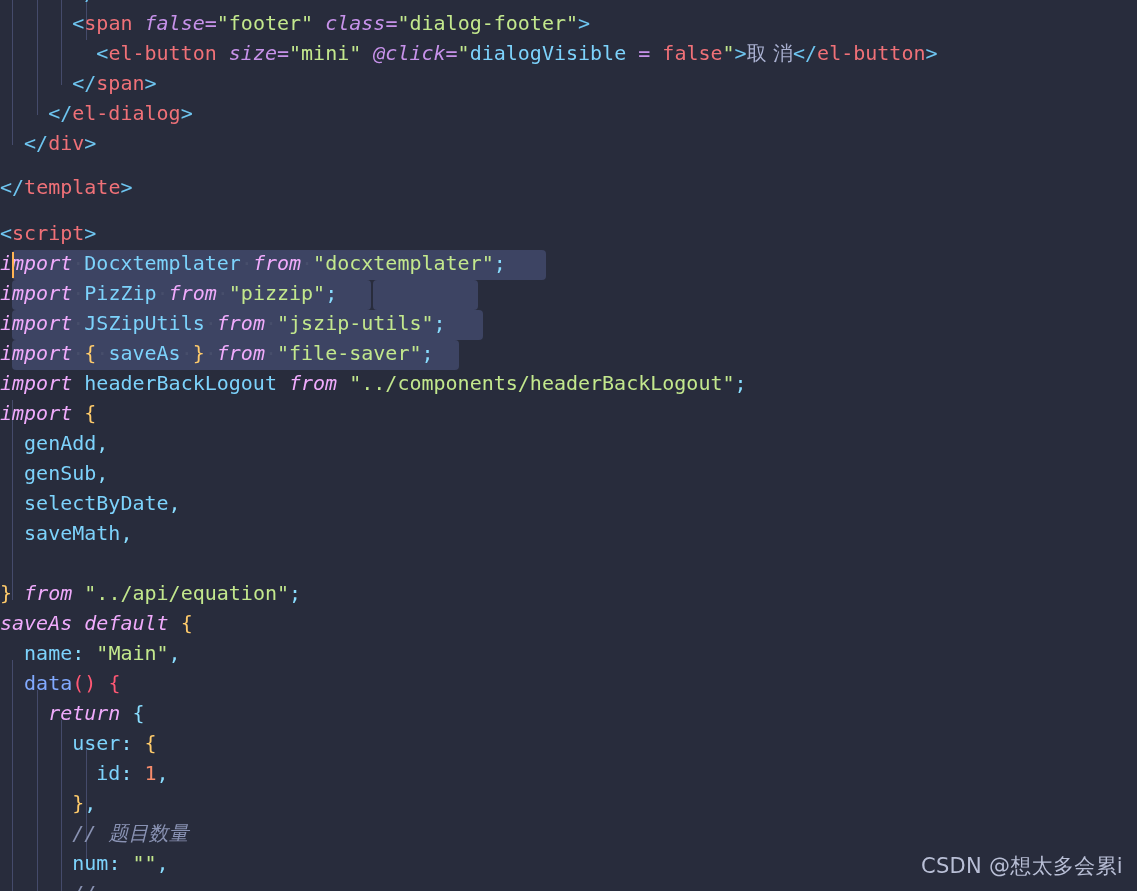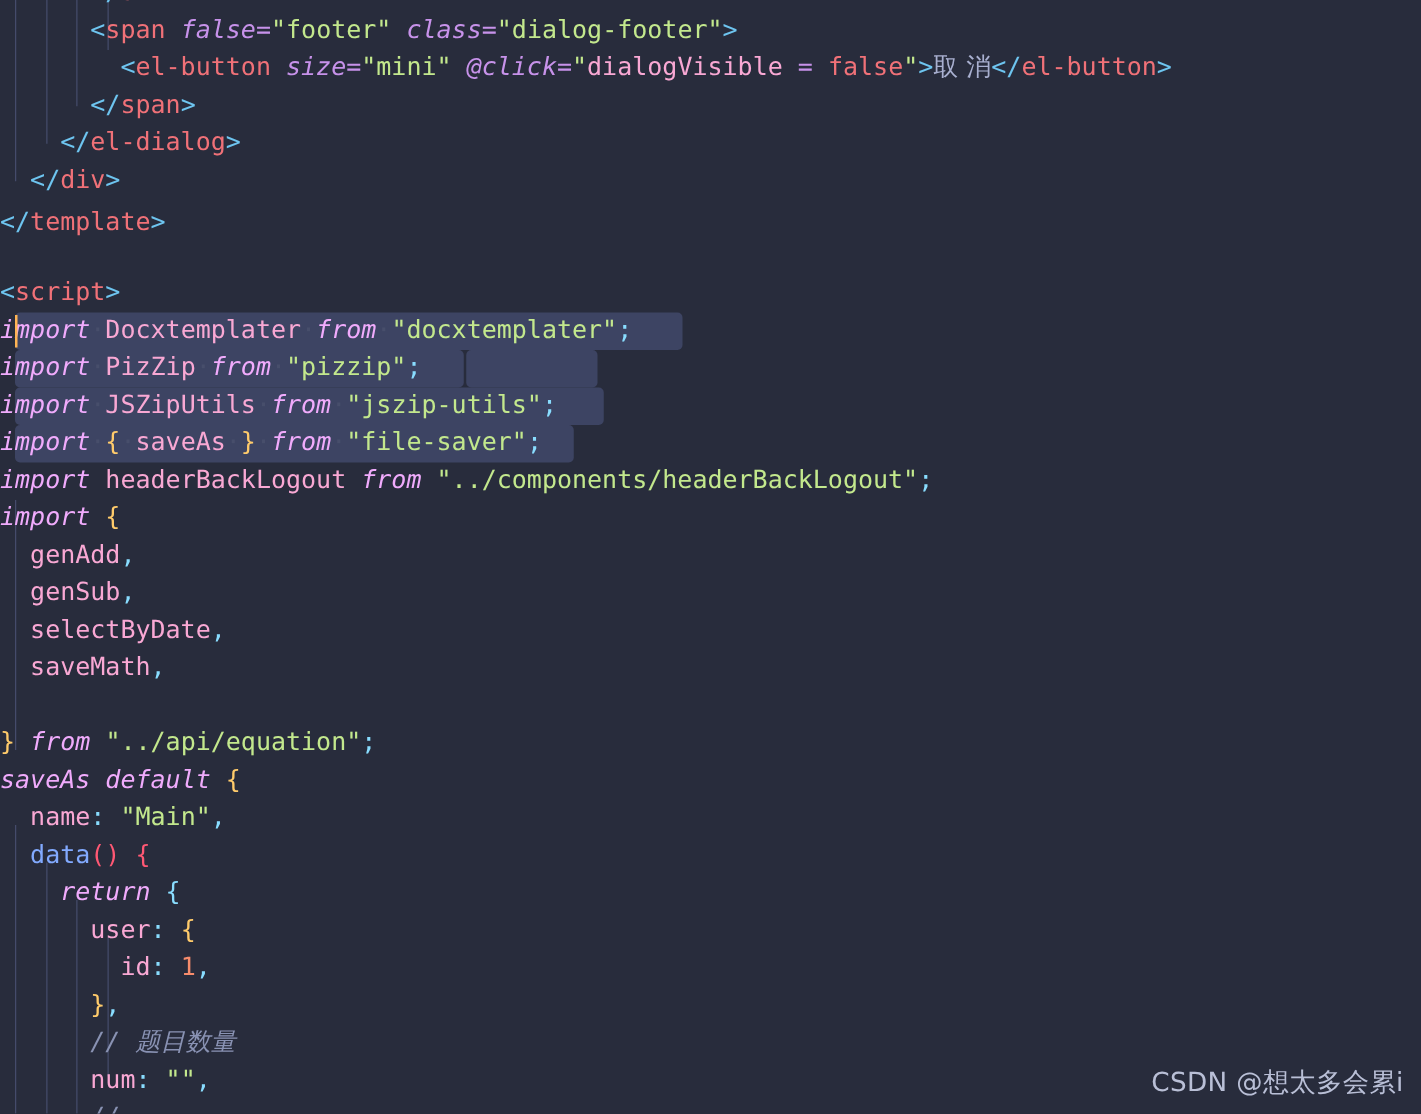--- a/index.html
+++ b/index.html
@@ -77,21 +77,21 @@
     background: #ffb454;
     z-index: 5;
   }
 
   
   .t-tag      { color: #f07178; }   
   .t-punct    { color: #6ec5f0; }   
   .t-attr     { color: #c792ea; }
   .t-string   { color: #c3e88d; }   
   .t-kw       { color: #f0abfc; }   
-  .t-ident    { color: #f9a8d4; }   
+  .t-ident    { color: #7dd3fc; }   
   .t-brace    { color: #ffcb6b; }   
   .t-brace2   { color: #89ddff; }
   .t-magenta  { color: #ff5874; }
   .t-punct2   { color: #89ddff; }   
   .t-num      { color: #f78c6c; }   
   .t-comment  { color: #8992b3; font-style: italic; }
   .t-func     { color: #82aaff; }   
   .t-op       { color: #c792ea; }   
   .t-cjk      { color: #a9b0d0; font-family: "DejaVu Sans", sans-serif; }
   .ital       { font-style: italic; }
@@ -145,21 +145,21 @@
     <div class="line" style="top:8px"><span class="t-ident">      </span><span class="t-punct">&lt;</span><span class="t-tag">span</span> <span class="t-attr ital">false</span><span class="t-op">=</span><span class="t-string">"footer"</span> <span class="t-attr ital">class</span><span class="t-op">=</span><span class="t-string">"dialog-footer"</span><span class="t-punct">&gt;</span></div>
 
     <div class="line" style="top:38px"><span class="t-ident">        </span><span class="t-punct">&lt;</span><span class="t-tag">el-button</span> <span class="t-attr ital">size</span><span class="t-op">=</span><span class="t-string">"mini"</span> <span class="t-attr ital">@click</span><span class="t-op">=</span><span class="t-string">"</span><span class="t-ident">dialogVisible</span> <span class="t-op">=</span> <span class="t-tag">false</span><span class="t-string">"</span><span class="t-punct">&gt;</span><span class="t-cjk">取 消</span><span class="t-punct">&lt;/</span><span class="t-tag">el-button</span><span class="t-punct">&gt;</span></div>
 
     <div class="line" style="top:68px"><span class="t-punct">      &lt;/</span><span class="t-tag">span</span><span class="t-punct">&gt;</span></div>
 
     <div class="line" style="top:98px"><span class="t-punct">    &lt;/</span><span class="t-tag">el-dialog</span><span class="t-punct">&gt;</span></div>
 
     <div class="line" style="top:128px"><span class="t-punct">  &lt;/</span><span class="t-tag">div</span><span class="t-punct">&gt;</span></div>
 
-    <div class="line" style="top:162px"><span class="t-punct">&lt;/</span><span class="t-tag">template</span><span class="t-punct">&gt;</span></div>
+    <div class="line" style="top:172px"><span class="t-punct">&lt;/</span><span class="t-tag">template</span><span class="t-punct">&gt;</span></div>
 
     <div class="line" style="top:218px"><span class="t-punct">&lt;</span><span class="t-tag">script</span><span class="t-punct">&gt;</span></div>
 
     <div class="line" style="top:248px"><span class="t-kw ital">import</span><span class="t-dot">·</span><span class="t-ident">Docxtemplater</span><span class="t-dot">·</span><span class="t-kw ital">from</span><span class="t-dot">·</span><span class="t-string">"docxtemplater"</span><span class="t-punct2">;</span></div>
 
     <div class="line" style="top:278px"><span class="t-kw ital">import</span><span class="t-dot">·</span><span class="t-ident">PizZip</span><span class="t-dot">·</span><span class="t-kw ital">from</span><span class="t-dot">·</span><span class="t-string">"pizzip"</span><span class="t-punct2">;</span></div>
 
     <div class="line" style="top:308px"><span class="t-kw ital">import</span><span class="t-dot">·</span><span class="t-ident">JSZipUtils</span><span class="t-dot">·</span><span class="t-kw ital">from</span><span class="t-dot">·</span><span class="t-string">"jszip-utils"</span><span class="t-punct2">;</span></div>
 
     <div class="line" style="top:338px"><span class="t-kw ital">import</span><span class="t-dot">·</span><span class="t-brace">{</span><span class="t-dot">·</span><span class="t-ident">saveAs</span><span class="t-dot">·</span><span class="t-brace">}</span><span class="t-dot">·</span><span class="t-kw ital">from</span><span class="t-dot">·</span><span class="t-string">"file-saver"</span><span class="t-punct2">;</span></div>

